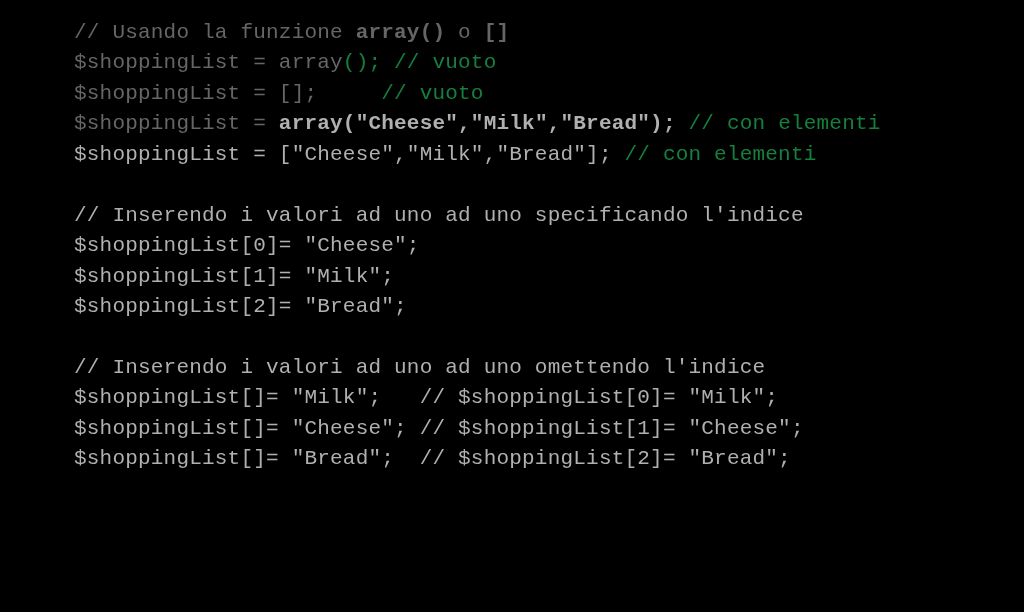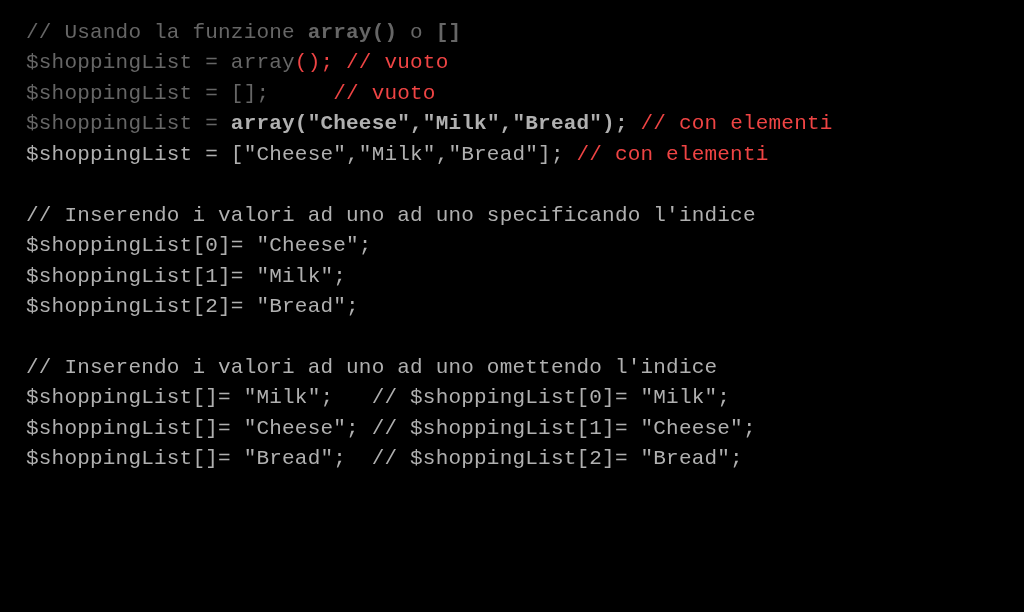--- a/index.html
+++ b/index.html
@@ -11,21 +11,22 @@
     overflow: hidden;
   }
   .code-block {
     font-family: "Courier New", Courier, monospace;
     font-size: 21px;
     line-height: 1.45;
     color: #666;
     padding: 18px 26px;
     white-space: pre;
     letter-spacing: 0.2px;
+    margin-left: 48px;
   }
-  .comment { color: #ef4444; }
+  .comment { color: #15803d; }
   .hl      { color: #b0b0b0; }
   .bold    { font-weight: bold; }
 </style>
 </head>
 <body>
 
 <div class="code-block" id="code"><div><span class="">// Usando la funzione </span><span class="bold">array()</span><span class=""> o </span><span class="bold">[]</span></div><div><span class="">$shoppingList = array</span><span class="comment">(); // vuoto</span></div><div><span class="">$shoppingList = [];     </span><span class="comment">// vuoto</span></div><div><span class="">$shoppingList = </span><span class="bold hl">array("Cheese","Milk","Bread");</span><span class="comment"> // con elementi</span></div><div><span class="hl">$shoppingList = ["Cheese","Milk","Bread"]; </span><span class="comment">// con elementi</span></div><div>&nbsp;</div><div><span class="hl">// Inserendo i valori ad uno ad uno specificando l'indice</span></div><div><span class="hl">$shoppingList[0]= "Cheese";</span></div><div><span class="hl">$shoppingList[1]= "Milk";</span></div><div><span class="hl">$shoppingList[2]= "Bread";</span></div><div>&nbsp;</div><div><span class="hl">// Inserendo i valori ad uno ad uno omettendo l'indice</span></div><div><span class="hl">$shoppingList[]= "Milk";   // $shoppingList[0]= "Milk";</span></div><div><span class="hl">$shoppingList[]= "Cheese"; // $shoppingList[1]= "Cheese";</span></div><div><span class="hl">$shoppingList[]= "Bread";  // $shoppingList[2]= "Bread";</span></div></div>
 
 </body></html>

